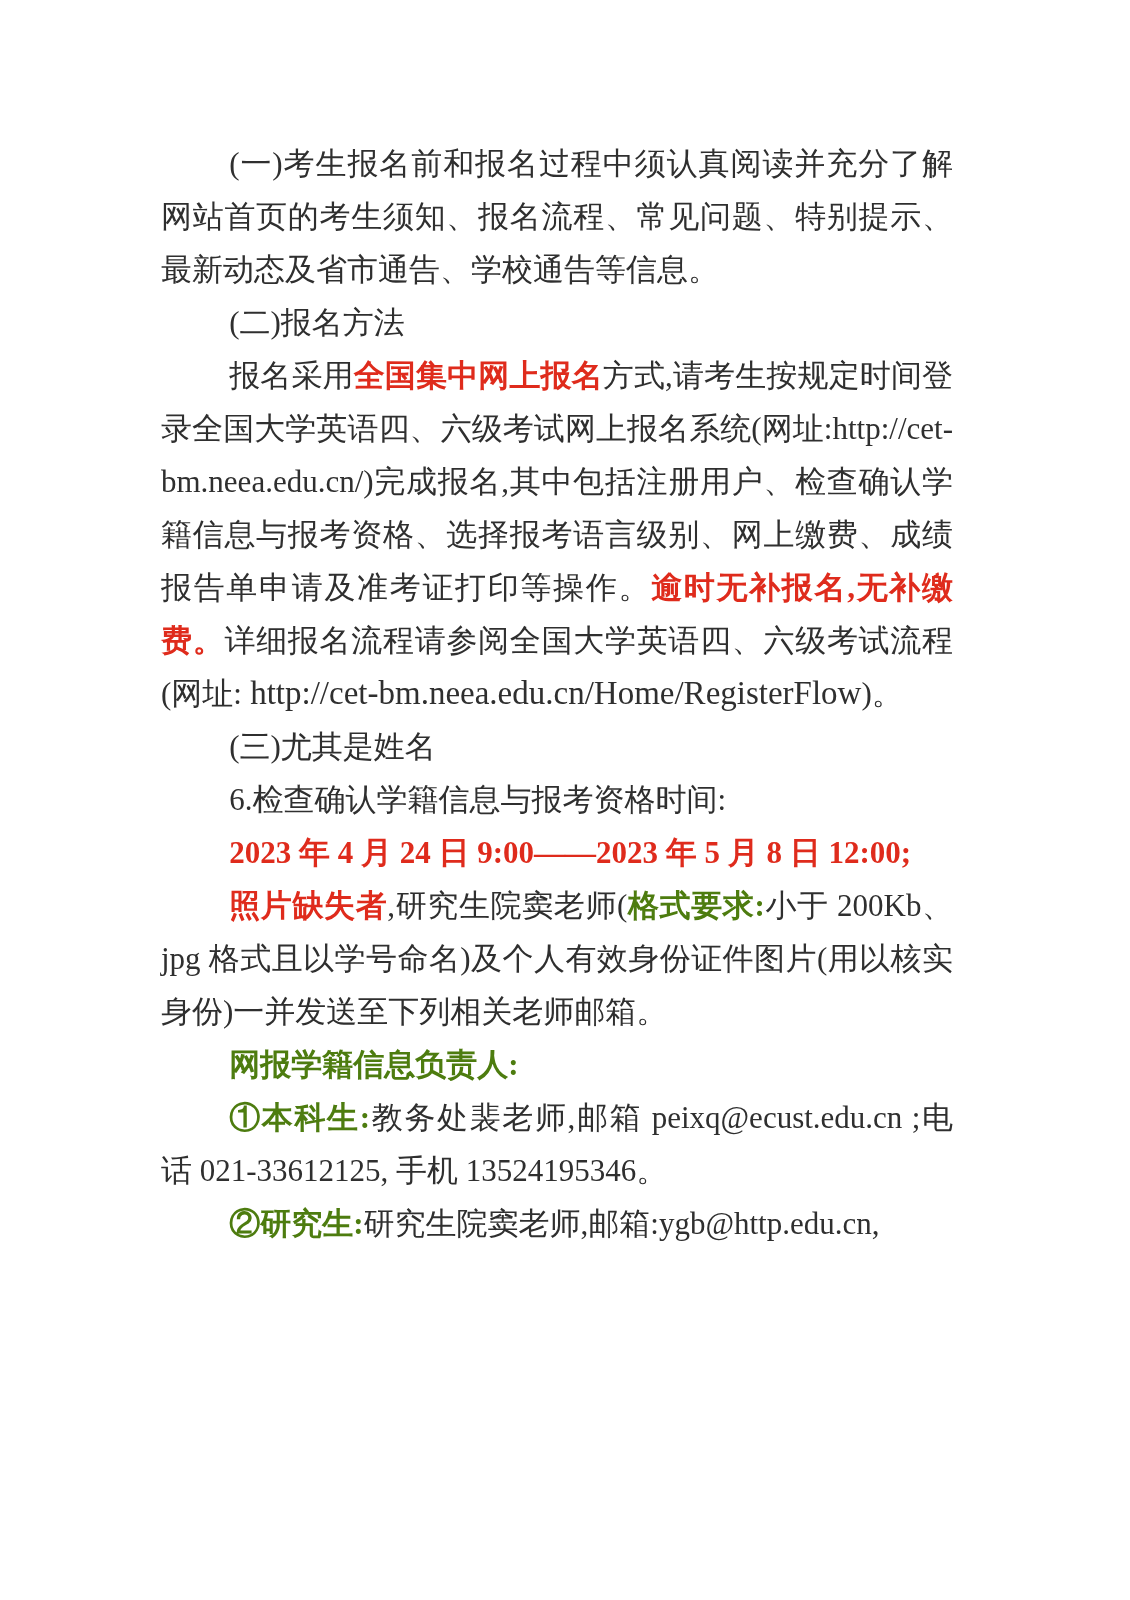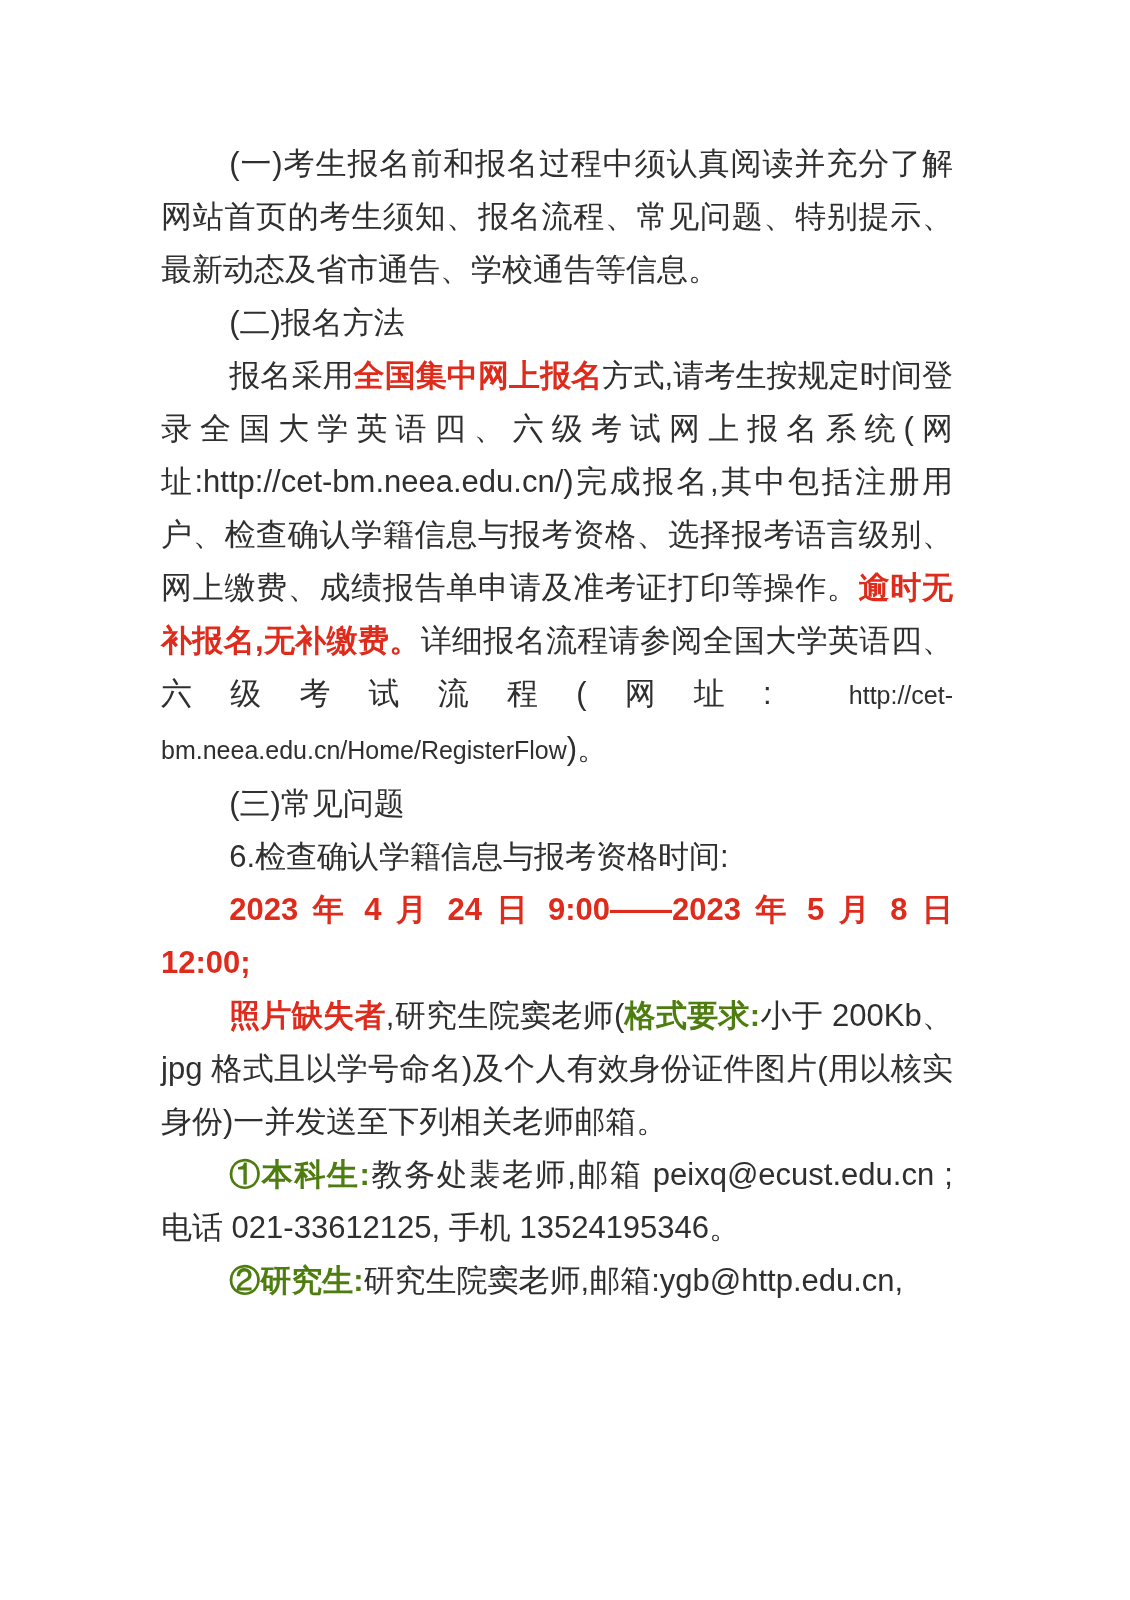--- a/index.html
+++ b/index.html
@@ -12,21 +12,21 @@
     margin: 0;
     padding: 0;
     background: var(--page-bg);
   }
   .page {
     position: relative;
     width: 981px;
     height: 1600px;
     background: var(--page-bg);
     overflow: hidden;
-    font-family: Liberation Sans, sans-serif;
+    font-family: Liberation Serif, serif;
     color: var(--text);
   }
   .doc-body {
     position: absolute;
     left: 161px;
     top: 137px;
     width: 792px;
     font-size: 31px;
     line-height: 53px;
     text-align: justify;
@@ -40,33 +40,33 @@
   .run-normal { color: var(--text); }
   .run-red-bold {
     color: var(--red);
     font-weight: 700;
   }
   .run-bold {
     color: #4d7c0f;
     font-weight: 700;
   }
   .run-small {
-    font-size: 25px;
+    font-size: 33px;
     letter-spacing: 0px;
-    margin-left: 32px;
   }
 </style>
 </head>
 <body>
 
 <div class="page">
   <div class="doc-body">
       <p class="para"><span class="run-normal">(一)考生报名前和报名过程中须认真阅读并充分了解网站首页的考生须知、报名流程、常见问题、特别提示、最新动态及省市通告、学校通告等信息。</span></p>
       <p class="para"><span class="run-normal">(二)报名方法</span></p>
       <p class="para"><span class="run-normal">报名采用</span><span class="run-red-bold">全国集中网上报名</span><span class="run-normal">方式,请考生按规定时间登录全国大学英语四、六级考试网上报名系统(网址:</span><span class="run-normal">http://cet-bm.neea.edu.cn/</span><span class="run-normal">)完成报名,其中包括注册用户、检查确认学籍信息与报考资格、选择报考语言级别、网上缴费、成绩报告单申请及准考证打印等操作。</span><span class="run-red-bold">逾时无补报名,无补缴费。</span><span class="run-normal">详细报名流程请参阅全国大学英语四、六级考试流程(网址:</span><span class="run-small"> http://cet-bm.neea.edu.cn/Home/RegisterFlow</span><span class="run-normal">)。</span></p>
-      <p class="para"><span class="run-normal">(三)常见问题</span></p>
+      <p class="para"><span class="run-normal">(三)尤其是姓名</span></p>
       <p class="para"><span class="run-normal">6.检查确认学籍信息与报考资格时间:</span></p>
       <p class="para"><span class="run-red-bold">2023 年 4 月 24 日 9:00——2023 年 5 月 8 日 12:00;</span></p>
       <p class="para"><span class="run-red-bold">照片缺失者</span><span class="run-normal">,研究生院窦老师(</span><span class="run-bold">格式要求:</span><span class="run-normal">小于 200Kb、jpg 格式且以学号命名)及个人有效身份证件图片(用以核实身份)一并发送至下列相关老师邮箱。</span></p>
+      <p class="para"><span class="run-bold">网报学籍信息负责人:</span></p>
       <p class="para"><span class="run-bold">①本科生:</span><span class="run-normal">教务处裴老师,邮箱 </span><span class="run-normal">peixq@ecust.edu.cn</span><span class="run-normal"> ;电话 021-33612125, 手机 13524195346。</span></p>
       <p class="para"><span class="run-bold">②研究生:</span><span class="run-normal">研究生院窦老师,邮箱:</span><span class="run-normal">ygb@http.edu.cn</span><span class="run-normal">,</span></p>
     </div>
 </div>
 
 </body></html>

